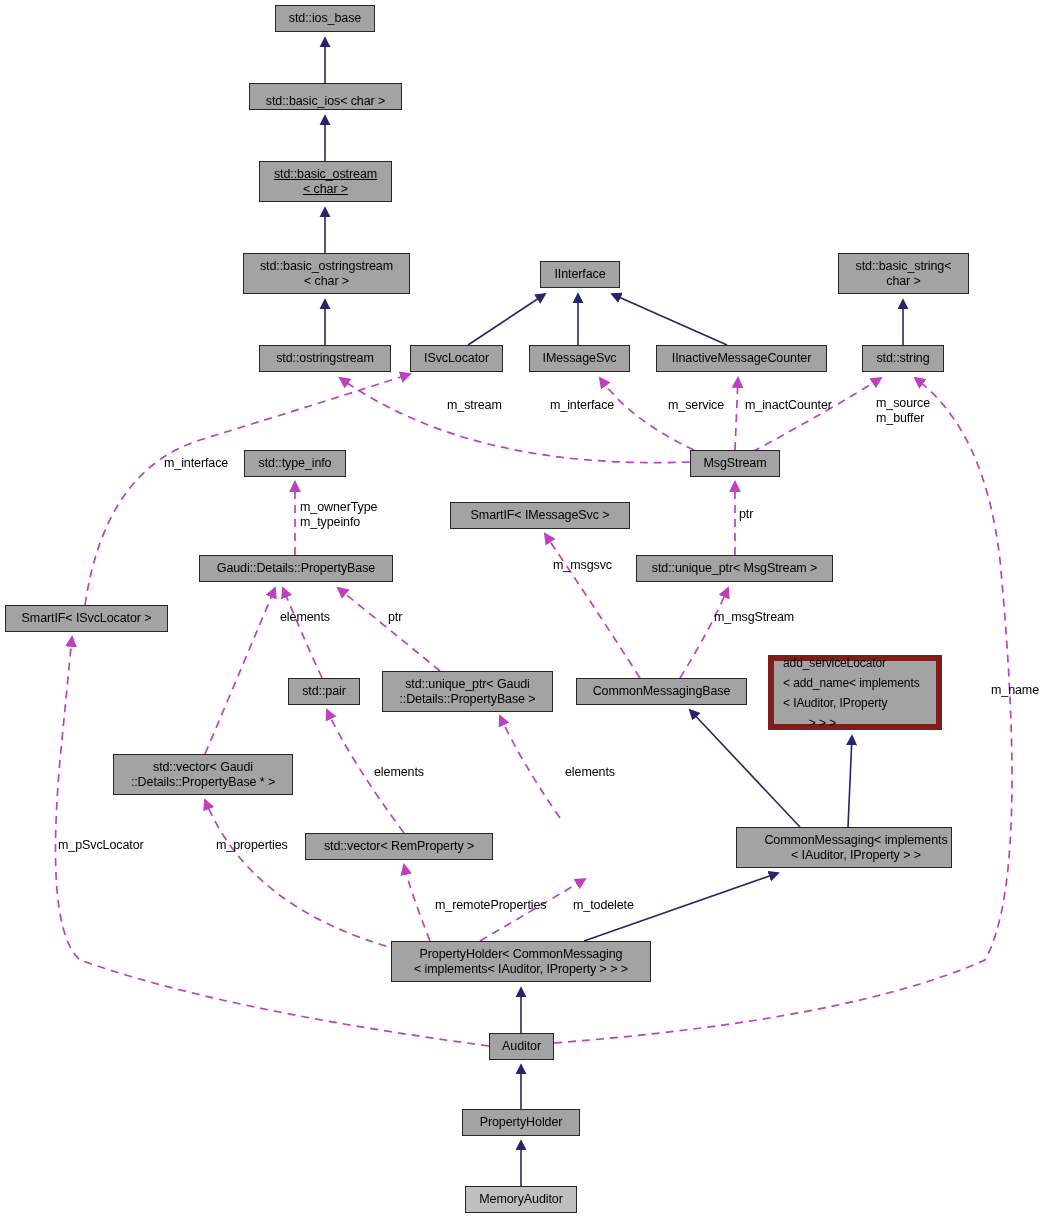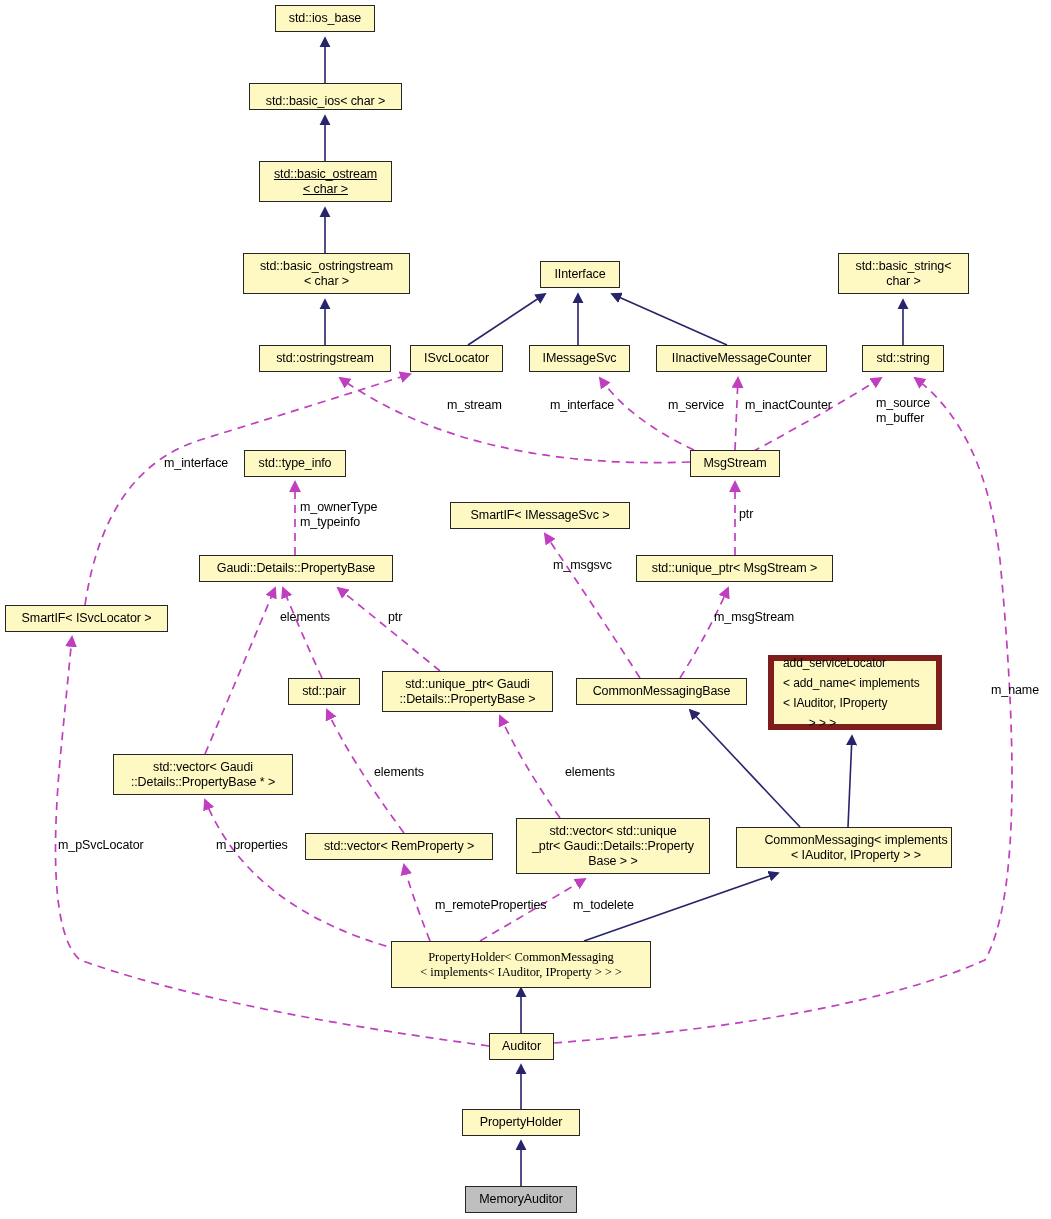--- a/index.html
+++ b/index.html
@@ -22,21 +22,21 @@
     left: 0;
     top: 0;
     width: 1051px;
     height: 1219px;
     pointer-events: none;
   }
   .node {
     position: absolute;
     box-sizing: border-box;
     border: 1px solid #262626;
-    background: #fef9c3;
+    background: #a3a3a3;
     color: #000000;
     font-size: 12.5px;
     line-height: 15px;
     text-align: center;
     display: flex;
     align-items: center;
     justify-content: center;
     white-space: pre;
     letter-spacing: -0.1px;
   }
@@ -140,26 +140,23 @@
     <div class="node" style="left: 382px; top: 671px; width: 171px; height: 41px;"><span>std::unique_ptr&lt; Gaudi
 ::Details::PropertyBase &gt;</span></div>
     <div class="node" style="left: 576px; top: 678px; width: 171px; height: 27px;"><span>CommonMessagingBase</span></div>
     <div class="node light-border" style="left: 768px; top: 655px; width: 174px; height: 75px;"><span>add_serviceLocator
 &lt; add_name&lt; implements
 &lt; IAuditor, IProperty
         &gt; &gt; &gt;</span></div>
     <div class="node" style="left: 113px; top: 754px; width: 180px; height: 41px;"><span>std::vector&lt; Gaudi
 ::Details::PropertyBase * &gt;</span></div>
     <div class="node" style="left: 305px; top: 833px; width: 188px; height: 27px;"><span>std::vector&lt; RemProperty &gt;</span></div>
-    <div class="node" style="left: 516px; top: 818px; width: 194px; height: 56px;"><span>std::vector&lt; std::unique
-_ptr&lt; Gaudi::Details::Property
-Base &gt; &gt;</span></div>
     <div class="node" style="left: 736px; top: 827px; width: 216px; height: 41px; padding-left: 24px;"><span>CommonMessaging&lt; implements
 &lt; IAuditor, IProperty &gt; &gt;</span></div>
-    <div class="node" style="left: 391px; top: 941px; width: 260px; height: 47px; font-family: Liberation Serif, serif;"><span>PropertyHolder&lt; CommonMessaging
+    <div class="node" style="left: 391px; top: 941px; width: 260px; height: 41px;"><span>PropertyHolder&lt; CommonMessaging
 &lt; implements&lt; IAuditor, IProperty &gt; &gt; &gt;</span></div>
     <div class="node" style="left: 489px; top: 1033px; width: 65px; height: 27px;"><span>Auditor</span></div>
     <div class="node" style="left: 462px; top: 1109px; width: 118px; height: 27px;"><span>PropertyHolder</span></div>
     <div class="node gray-fill" style="left: 465px; top: 1186px; width: 112px; height: 27px;"><span>MemoryAuditor</span></div>
     <div class="edge-label" style="left: 447px; top: 398px;">m_stream</div>
     <div class="edge-label" style="left: 550px; top: 398px;">m_interface</div>
     <div class="edge-label" style="left: 668px; top: 398px;">m_service</div>
     <div class="edge-label" style="left: 745px; top: 398px;">m_inactCounter</div>
     <div class="edge-label" style="left: 876px; top: 396px;">m_source
 m_buffer</div>

